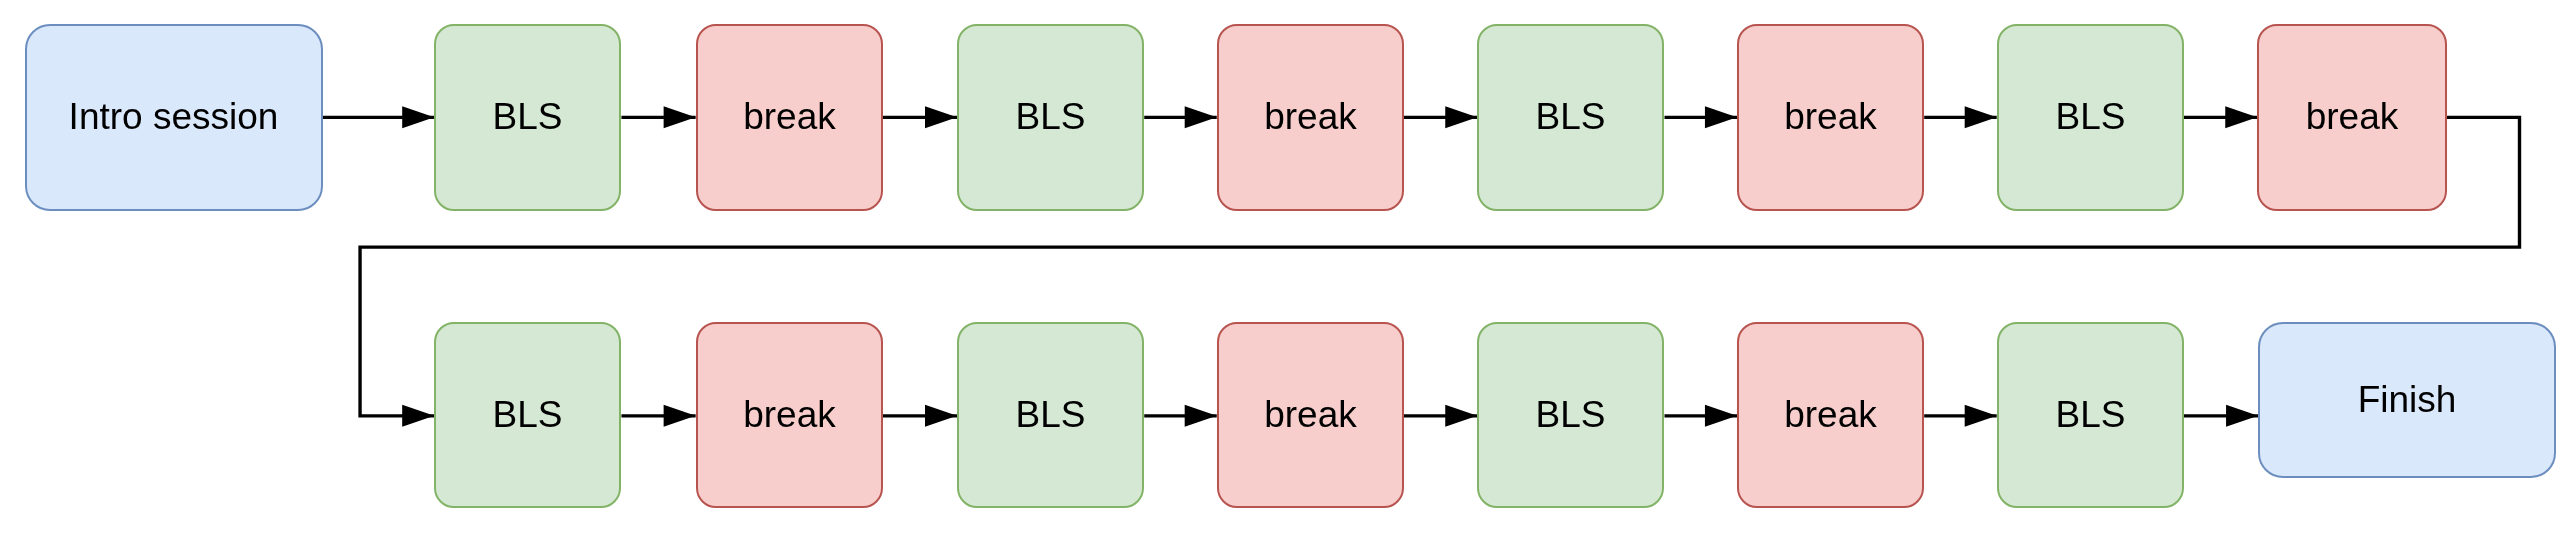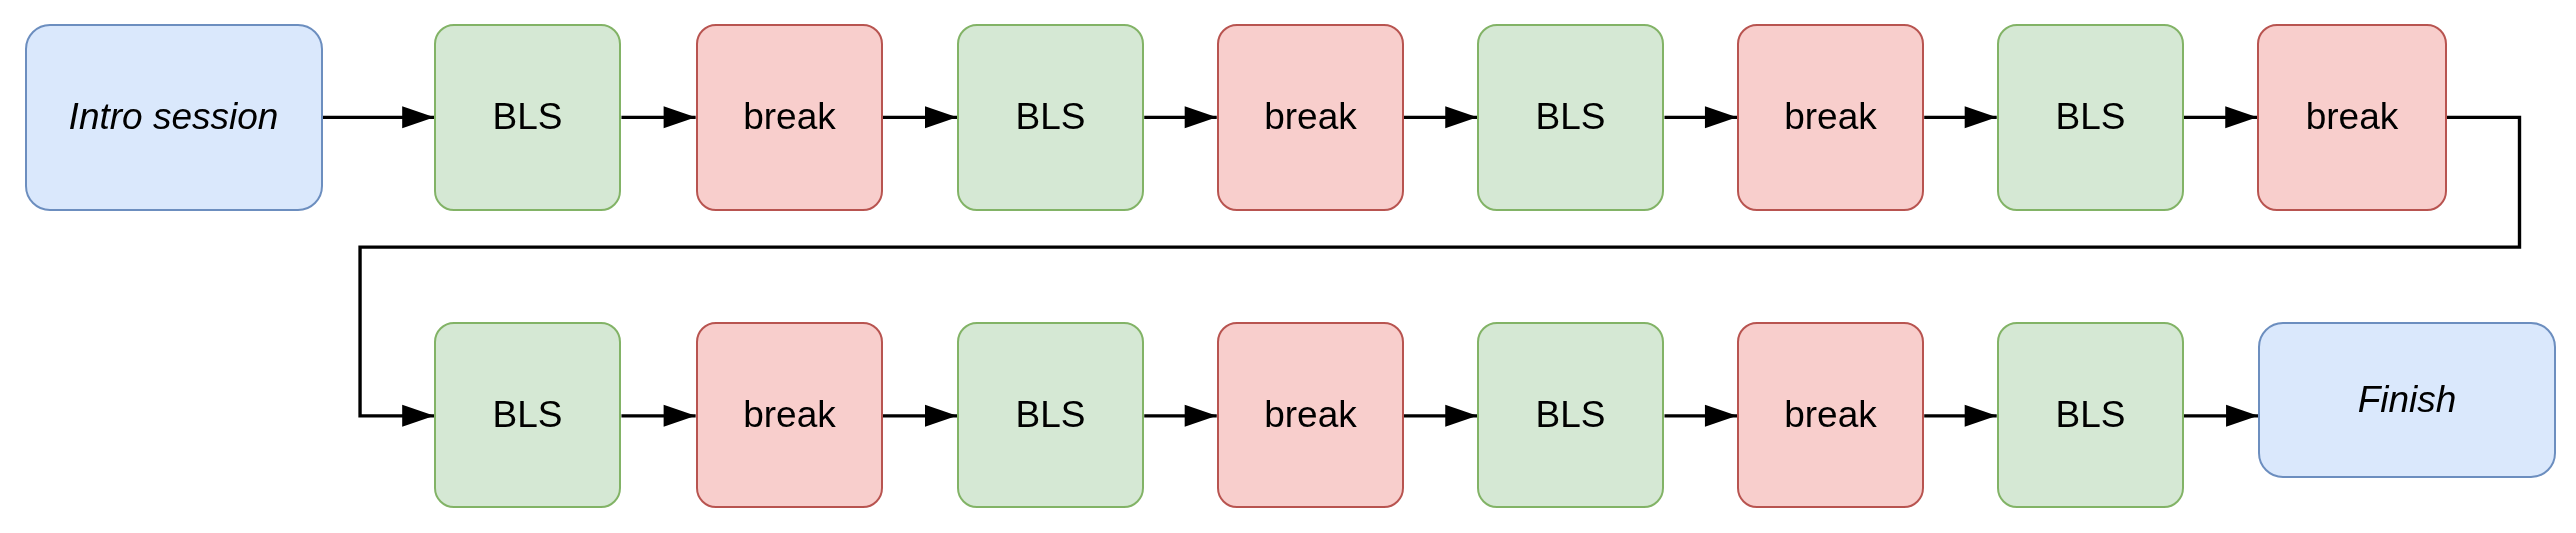--- a/index.html
+++ b/index.html
@@ -33,21 +33,21 @@
     border: 2.5px solid #000;
     border-radius: 20px;
     display: flex;
     align-items: center;
     justify-content: center;
     color: #000000;
     font-size: 37px;
     line-height: 1.1;
     white-space: nowrap;
   }
-  .node.blue  { border-radius: 25px; font-style: italic; }
+  .node.blue  { border-radius: 25px; }
 </style>
 </head>
 <body>
 
 <div class="stage" style="width: 2576px; height: 534px; background: rgb(255, 255, 255);">
   <svg class="edges-svg" id="edges" xmlns="http://www.w3.org/2000/svg" viewBox="0 0 3055 633">
     <defs>
       <marker id="arrowhead" markerUnits="userSpaceOnUse" markerWidth="42" markerHeight="30" refX="40" refY="15" orient="auto">
         <path d="M2,2 L40,15 L2,28 Z" fill="#000000"></path>
       </marker>

